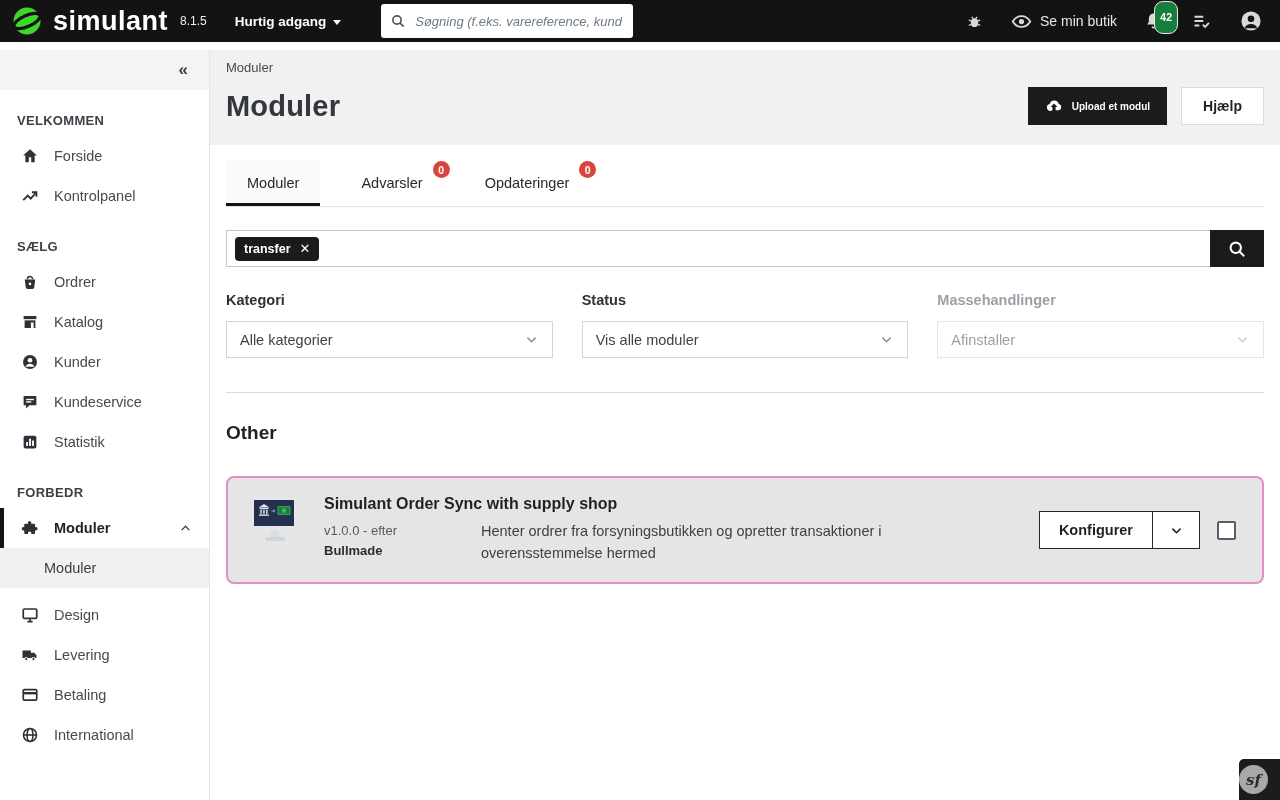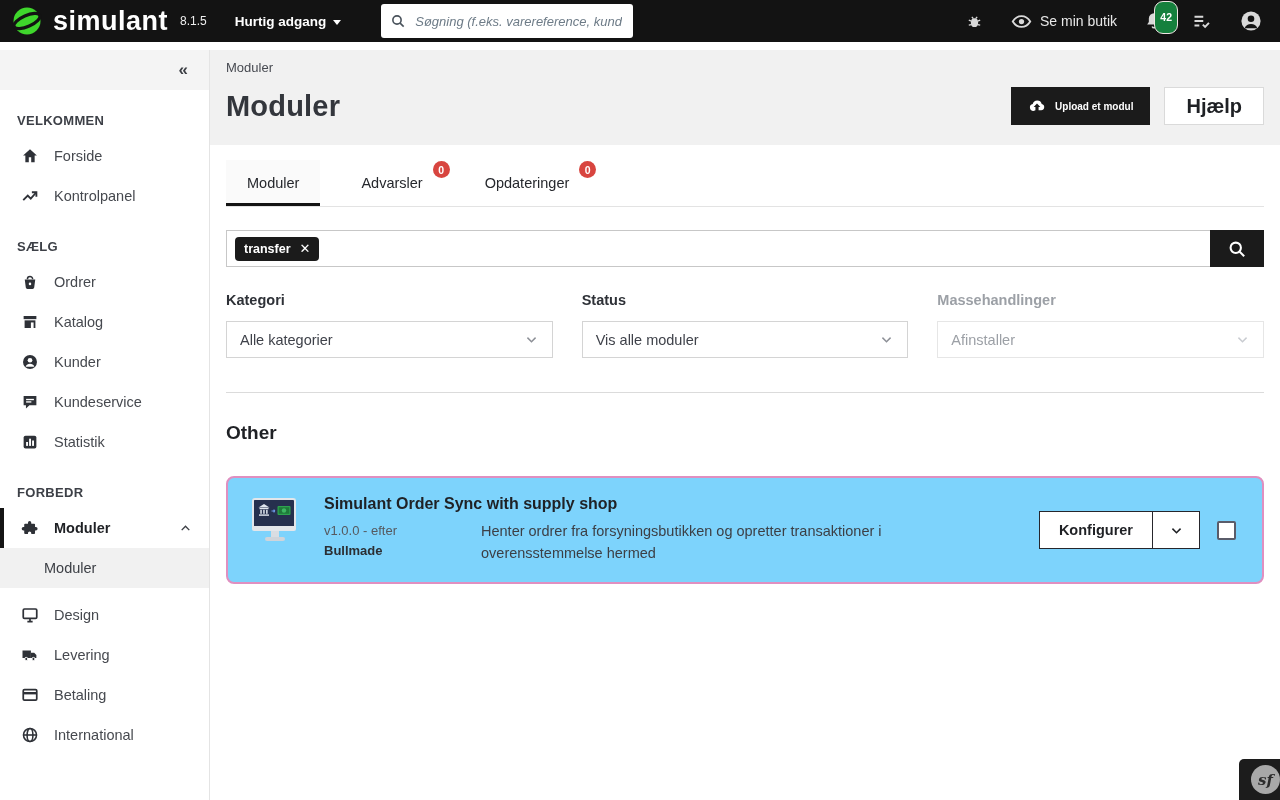--- a/index.html
+++ b/index.html
@@ -68,21 +68,21 @@
   .breadcrumb { font-size:13px; color:#474a51; }
   .title-row { display:flex; justify-content:space-between; align-items:center; margin-top:12px; }
   .page-title { font-size:29px; font-weight:600; color:#33363c; margin:0; letter-spacing:.2px; }
   .head-buttons { display:flex; align-items:center; }
   .btn-dark {
     background:#1b1b1b; color:#fff; font-weight:700; font-size:10px;
     padding:0 17px; height:38px; border:none; display:flex; align-items:center; gap:9px;
     font-family:"Liberation Sans",sans-serif; cursor:pointer;
   }
   .btn-light {
-    background:#fff; color:#1f2125; font-weight:700; font-size:20px;
+    background:#fff; color:#1f2125; font-weight:700; font-size:14px;
     padding:0 21px; height:38px; border:1px solid #dadada; margin-left:14px;
     font-family:"Liberation Sans",sans-serif; cursor:pointer;
   }
 
   .content { padding:0 16px; }
   .tabs { display:flex; margin-top:15px; border-bottom:1px solid #e3e3e3; }
   .tab {
     padding:15px 21px 12px; font-size:14.5px; color:#26282d; cursor:pointer;
     position:relative; margin-right:20px;
   }
@@ -116,42 +116,42 @@
   }
   .select .chev { color:#8d9097; }
   .filter-col.disabled .filter-label { color:#9ca0a6; }
   .filter-col.disabled .select { color:#9ca0a6; border-color:#e6e6e6; cursor:default; }
   .filter-col.disabled .chev { color:#c9ccd1; }
 
   .divider { border:none; border-top:1px solid #dbdbdb; margin:34px 0 0; }
   .section-title { font-size:19px; font-weight:700; color:#1f2125; margin:29px 0 17px; }
 
   .module-card {
-    border:2px solid #e08fc0; border-radius:8px; background:#7dd3fc;
+    border:2px solid #e08fc0; border-radius:8px; background:#e5e5e5;
     padding:17px 14px 17px 12px; display:flex; align-items:flex-start; min-height:92px;margin-top:32px;
   }
   .module-icon { width:46px; margin:3px 26px 0 12px; flex:0 0 46px; }
   .imac-screen { width:44px; height:28px; background:#26304e; border-radius:3px 3px 0 0; border:2px solid #e3e6ea; border-bottom:none; }
   .imac-chin { width:44px; height:5px; background:#e3e6ea; border-radius:0 0 2px 2px; }
   .imac-neck { width:8px; height:6px; background:#d9dde2; margin:0 auto; }
   .imac-base { width:20px; height:4px; background:#cfd4da; margin:0 auto; border-radius:2px; }
   .module-title { font-size:16px; font-weight:700; color:#1f2125; margin:0 0 8px; }
   .module-body { display:flex; }
   .module-meta { width:157px; font-size:13px; color:#56595f; line-height:1.55; }
   .module-meta .author { font-weight:700; color:#2b2e33; }
   .module-desc { width:430px; font-size:14.5px; color:#3c3f45; line-height:1.5; }
   .module-actions { margin-left:auto; display:flex; align-items:center; gap:17px; margin-top:16px; margin-right:12px; }
   .split-btn { display:flex; border:1px solid #26262c; background:#fff; cursor:pointer; }
   .split-main { padding:0 19px; height:36px; display:flex; align-items:center; font-size:14.5px; font-weight:700; color:#1f2125; }
   .split-caret { width:47px; height:36px; border-left:1px solid #26262c; display:flex; align-items:center; justify-content:center; color:#1f2125; }
   .row-checkbox { width:19px; height:19px; border:2px solid #5a5c6a; border-radius:2px; background:#fff; cursor:pointer; }
 
   .sf-toggle {
     position:fixed; right:0; bottom:0; width:41px; height:41px; background:#1c1c1c;
-    border-radius:5px 0 0 0; display:flex; align-items:center; justify-content:flex-end; z-index:60; cursor:pointer;
+    border-radius:5px 0 0 0; display:flex; align-items:center; justify-content:flex-start; z-index:60; cursor:pointer;
   }
   .sf-circle {
     width:29px; height:29px; border-radius:50%; background:#a8a8a8; color:#2c2c2c;
     font-family:"DejaVu Serif", serif; font-style:italic; font-weight:700; font-size:15px;
     display:flex; align-items:center; justify-content:center;
   }
 </style>
 </head>
 <body>
 

